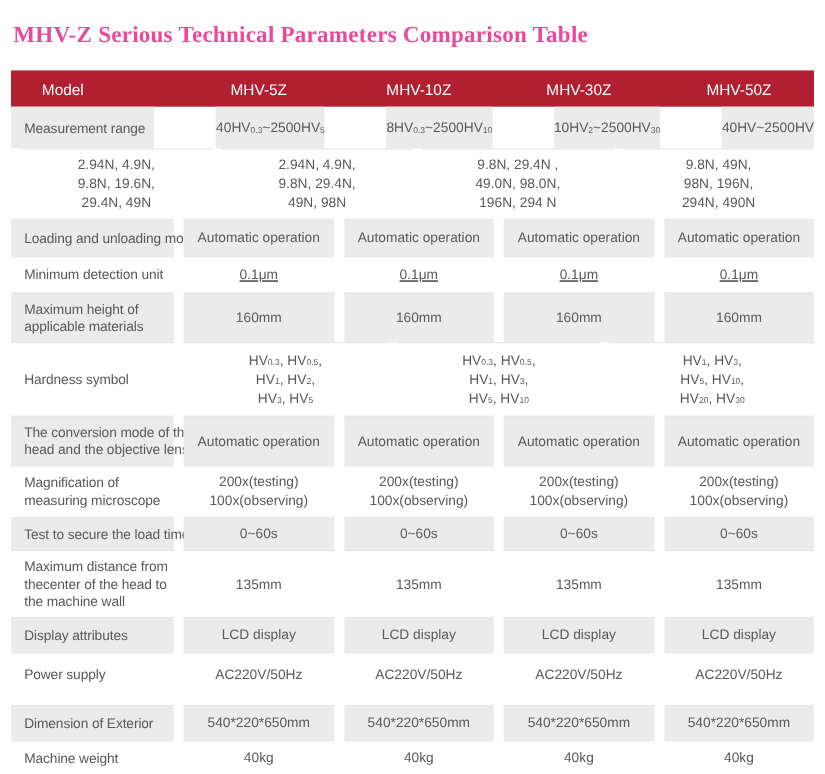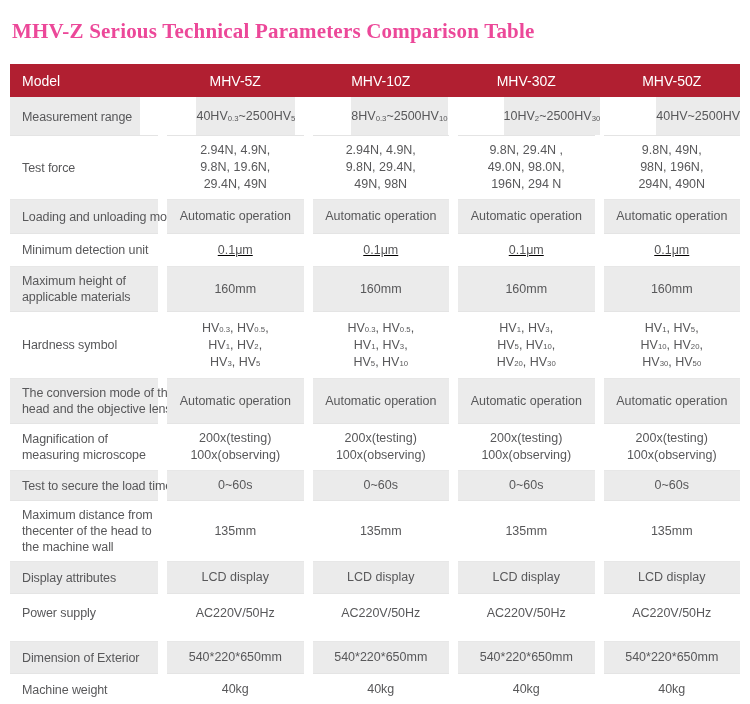--- a/index.html
+++ b/index.html
@@ -24,21 +24,21 @@
 
   .header-row {
     display: flex;
     align-items: center;
     height: 33px;
     background: #b11f31;
     color: #ffffff;
     font-size: 14px;
   }
   .hc { box-sizing: border-box; }
-  .hc-label { width: 148px; padding-left: 12px; text-align: left; }
+  .hc-label { width: 148px; padding-left: 28px; text-align: left; }
   .hc-col { flex: 1 1 0; margin-left: 9px; text-align: center; }
 
   .t-row { display: flex; align-items: stretch; }
   .t-row.gap-before { margin-top: 9px; }
 
   .cell {
     box-sizing: border-box;
     border-top: 1px solid #e4e4e4;
     color: #58585a;
     display: flex;
@@ -100,23 +100,20 @@
             <span class="line">8HV<sub>0.3</sub>~2500HV<sub>10</sub></span>
           </div>
           <div class="cell cell-data">
             <span class="line">10HV<sub>2</sub>~2500HV<sub>30</sub></span>
           </div>
           <div class="cell cell-data">
             <span class="line">40HV~2500HV</span>
           </div>
         </div>
         <div class="t-row" style="min-height: 58px;">
-          <div class="cell cell-label">
-            <div><span class="lbl-line">Test force</span></div>
-          </div>
           <div class="cell cell-data">
             <span class="line">2.94N, 4.9N,</span>
             <span class="line">9.8N, 19.6N,</span>
             <span class="line">29.4N, 49N</span>
           </div>
           <div class="cell cell-data">
             <span class="line">2.94N, 4.9N,</span>
             <span class="line">9.8N, 29.4N,</span>
             <span class="line">49N, 98N</span>
           </div>
@@ -195,25 +192,20 @@
           <div class="cell cell-data">
             <span class="line">HV<sub>0.3</sub>, HV<sub>0.5</sub>,</span>
             <span class="line">HV<sub>1</sub>, HV<sub>3</sub>,</span>
             <span class="line">HV<sub>5</sub>, HV<sub>10</sub></span>
           </div>
           <div class="cell cell-data">
             <span class="line">HV<sub>1</sub>, HV<sub>3</sub>,</span>
             <span class="line">HV<sub>5</sub>, HV<sub>10</sub>,</span>
             <span class="line">HV<sub>20</sub>, HV<sub>30</sub></span>
           </div>
-          <div class="cell cell-data">
-            <span class="line">HV<sub>1</sub>, HV<sub>5</sub>,</span>
-            <span class="line">HV<sub>10</sub>, HV<sub>20</sub>,</span>
-            <span class="line">HV<sub>30</sub>, HV<sub>50</sub></span>
-          </div>
         </div>
         <div class="t-row shaded" style="min-height: 39px;">
           <div class="cell cell-label">
             <div><span class="lbl-line">The conversion mode of the</span></div>
             <div><span class="lbl-line">head and the objective lens</span></div>
           </div>
           <div class="cell cell-data">
             <span class="line">Automatic operation</span>
           </div>
           <div class="cell cell-data">

